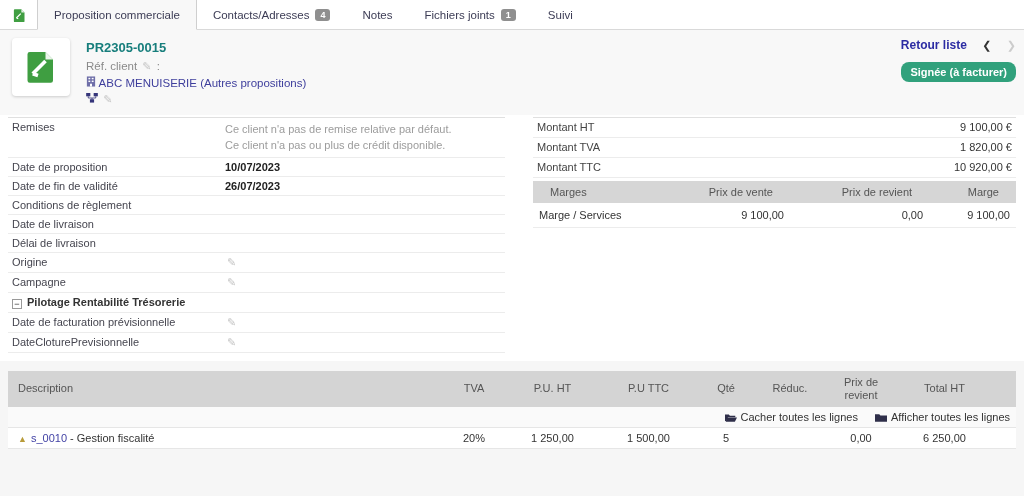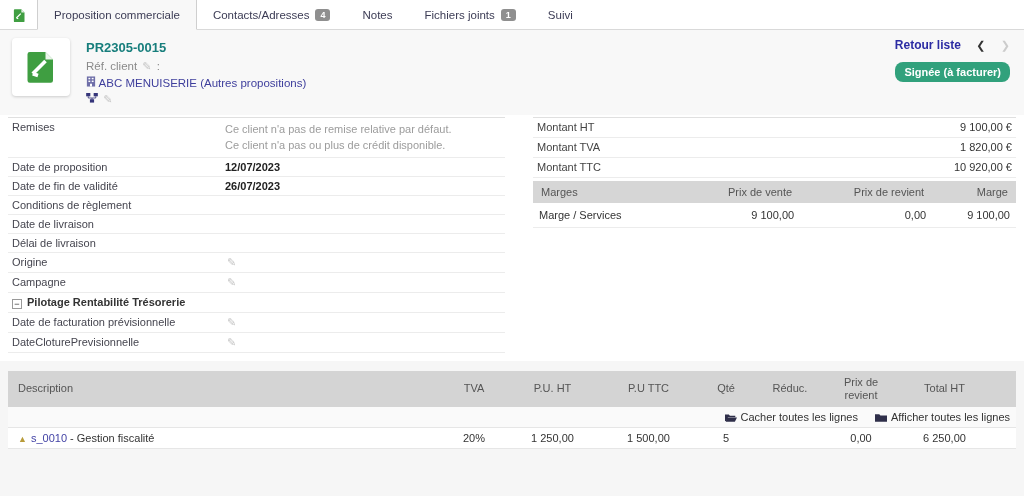--- a/index.html
+++ b/index.html
@@ -15,21 +15,21 @@
 
   
   .banner { background:#f8f8f8; padding:8px 14px 6px 12px; display:flex; position:relative; min-height:74px; }
   .photo-card { width:58px; height:58px; background:#fff; border-radius:4px; box-shadow:0 1px 3px rgba(0,0,0,.18); display:flex; align-items:center; justify-content:center; margin-right:16px; flex:none; }
   .banner-info { padding-top:1px; line-height:1.45; }
   .banner-title { color:#177e7c; font-weight:bold; font-size:13px; }
   .refclient-line { color:#8a8a8a; font-size:11.5px; }
   .company-line { font-size:11.5px; color:#3e3e9c; }
   .company-link { color:#3e3e9c; font-weight:normal; cursor:pointer; }
   .pencil { color:#c6c6c6; font-size:11px; cursor:pointer; padding:0 2px; }
-  .banner-right { position:absolute; right:14px; top:8px; text-align:right; }
+  .banner-right { position:absolute; right:8px; top:8px; text-align:right; }
   .back-list { color:#2c2ca3; font-weight:bold; font-size:12px; cursor:pointer; }
   .chev { font-size:11px; margin-left:12px; cursor:pointer; }
   .chev.prev { color:#333; }
   .chev.next { color:#ccc; cursor:default; }
   .status-badge { display:inline-block; margin-top:10px; background:#31a17c; color:#fff; font-weight:bold; font-size:11px; padding:4px 9px; border-radius:8px; }
 
   
   .fields-wrap { background:#fff; display:flex; padding:2px 8px 8px; gap:12px; min-height:238px; align-items:flex-start; }
   .col-left { width:497px; flex:none; }
   .col-right { flex:1;margin-left:16px; }
@@ -40,21 +40,21 @@
   .val-strong { font-weight:bold; color:#333; }
   .muted-note { color:#9c9c9c; line-height:1.5; }
   .section-row td { border-bottom:1px solid #ececec; font-weight:bold; color:#333; padding:4px 2px; }
   .collapse-box { display:inline-block; width:10px; height:10px; border:1px solid #999; color:#777; font-size:9px; line-height:8px; text-align:center; margin-right:5px; vertical-align:-1px; cursor:pointer; }
 
   table.totals { width:100%; border-collapse:collapse; font-size:11px; border-top:1px solid #e0e0e0; }
   table.totals td { border-bottom:1px solid #ececec; padding:3.5px 4px; }
   .tot-val { text-align:right; color:#333; }
 
   table.margins { width:100%; border-collapse:collapse; font-size:11px; margin-top:3px; }
-  table.margins th { background:#d6d6d6; color:#555; font-weight:normal; padding:5px 8px; text-align:right; }
+  table.margins th { background:#d6d6d6; color:#555; font-weight:normal; padding:5px 17px; text-align:right; }
   table.margins th:first-child { text-align:left; }
   table.margins td { padding:6px; border-bottom:1px solid #ececec; color:#333; text-align:right; }
   table.margins td:first-child { text-align:left; }
 
   
   .lines-area { background:#fff; margin:10px 8px 0; }
   table.lines { width:100%; border-collapse:collapse; font-size:11px; }
   table.lines th { background:#d4d4d4; color:#555; font-weight:normal; padding:5px 4px; text-align:center; line-height:1.2; }
   table.lines th.th-desc { text-align:left; padding-left:10px; }
   table.lines td { padding:4px 4px; border-bottom:1px solid #e6e6e6; text-align:center; color:#333; height:20px; }
@@ -136,21 +136,21 @@
       <tbody>
           <tr>
         <td class="flabel">Remises</td>
         <td class="fval">
           <div class="muted-note">Ce client n'a pas de remise relative par défaut.</div>
           <div class="muted-note">Ce client n'a pas ou plus de crédit disponible.</div>
         </td>
       </tr>
       <tr>
         <td class="flabel">Date de proposition</td>
-        <td class="fval val-strong">12/07/2023</td>
+        <td class="fval val-strong">10/07/2023</td>
       </tr>
       <tr>
         <td class="flabel">Date de fin de validité</td>
         <td class="fval val-strong">26/07/2023</td>
       </tr>
       <tr>
         <td class="flabel">Conditions de règlement</td>
         <td class="fval"></td>
       </tr>
       <tr>

